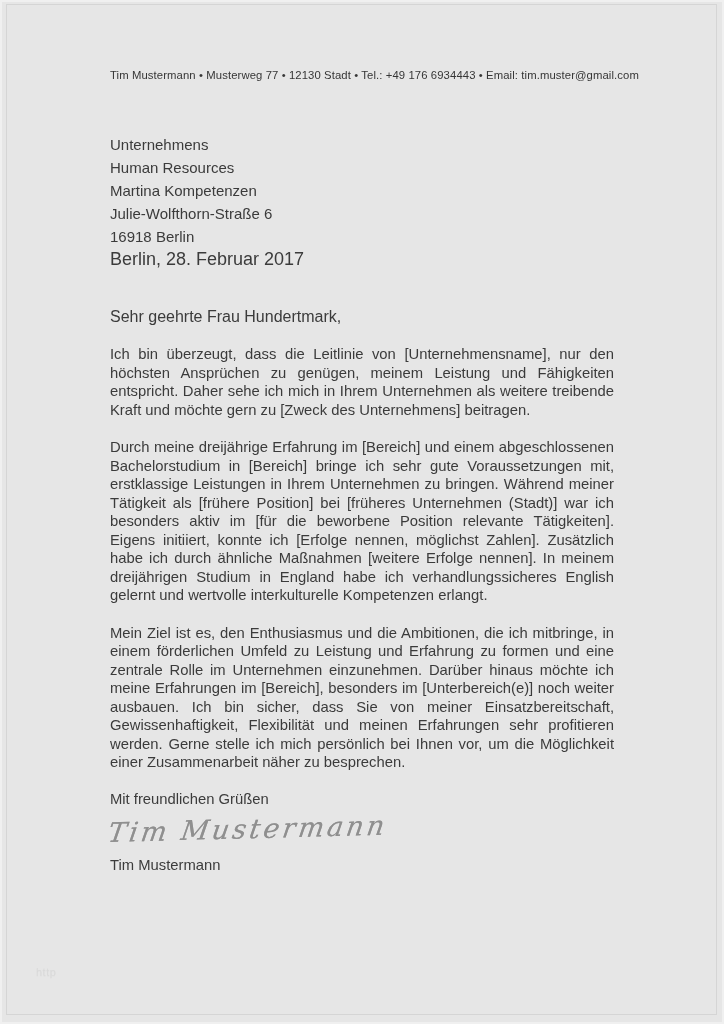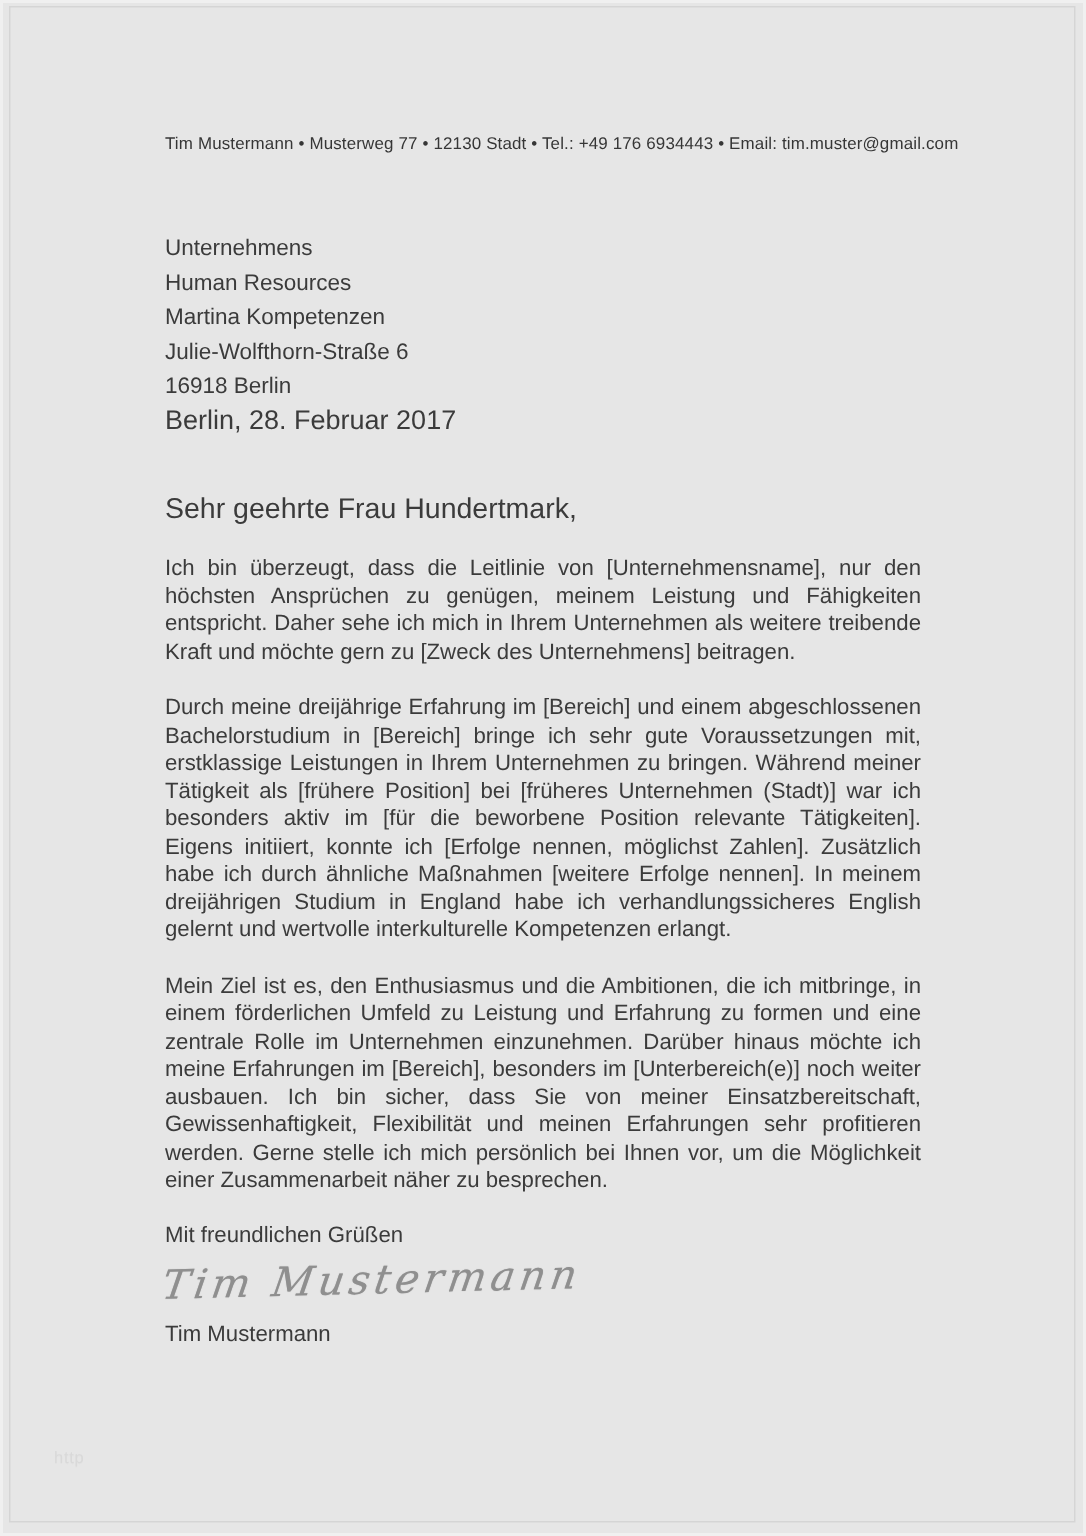--- a/index.html
+++ b/index.html
@@ -26,21 +26,21 @@
     pointer-events: none;
   }
   .content {
     position: absolute;
     left: 110px;
     right: 110px;
     top: 0;
     color: #3b3b3b;
   }
   .sender-line {
-    padding-top: 90px;
+    padding-top: 69px;
     font-size: 11.3px;
     letter-spacing: 0.1px;
     color: #363636;
     white-space: nowrap;
   }
   .recipient {
     margin-top: 52px;
     font-size: 15px;
     line-height: 23px;
   }
@@ -49,21 +49,21 @@
     font-size: 18px;
   }
   .subject {
     margin-top: 37px;
     font-size: 14.8px;
     font-weight: 700;
     color: #373737;
   }
   .salutation {
     margin-top: 38px;
-    font-size: 19px;
+    font-size: 16px;
   }
   .body p {
     margin: 19px 0 0 0;
     font-size: 14.8px;
     line-height: 18.5px;
     text-align: justify;
   }
   .closing {
     margin-top: 19px;
     font-size: 14.8px;

